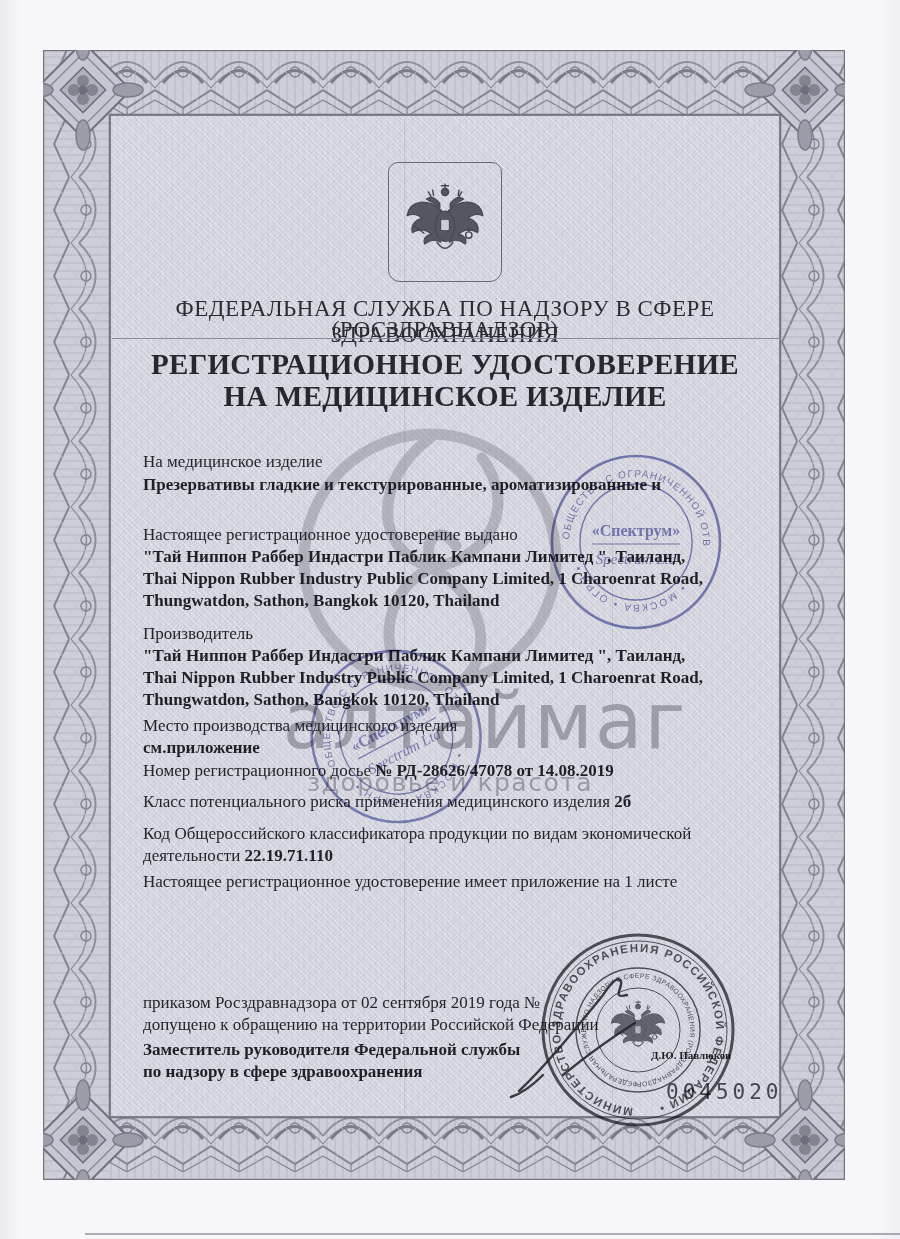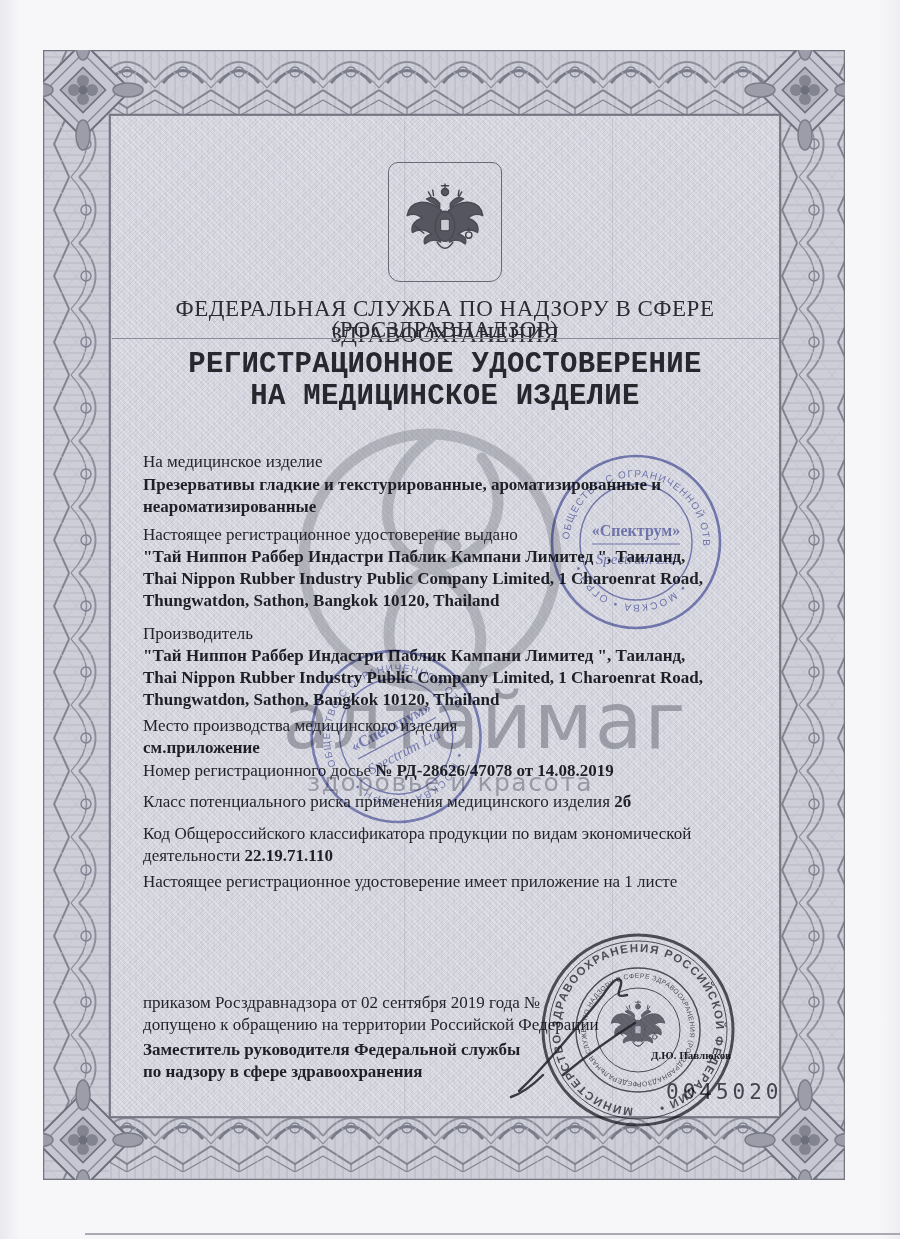--- a/index.html
+++ b/index.html
@@ -23,21 +23,21 @@
             font-family:"DejaVu Sans",sans-serif;font-weight:normal;font-size:78px;line-height:78px;
             letter-spacing:2px;color:rgba(108,110,122,.55);white-space:nowrap;}
   .wm-tagline{position:absolute;left:300px;top:768px;width:300px;text-align:center;
             font-family:"DejaVu Sans",sans-serif;font-size:25px;letter-spacing:1.5px;
             color:rgba(112,114,126,.6);white-space:nowrap;}
 
   
   .hdr{position:absolute;left:110px;width:670px;text-align:center;color:#2b2b32;}
   .agency{font-size:23px;letter-spacing:.5px;}
   .divider{position:absolute;left:112px;top:338px;width:668px;height:1px;background:#8b8c99;}
-  .doc-title{font-family:Liberation Mono, monospace;font-weight:bold;font-size:29px;
+  .doc-title{font-family:Liberation Serif, serif;font-weight:bold;font-size:29px;
              letter-spacing:.3px;color:#27272e;}
   .date-line{font-weight:bold;font-size:19px;color:#26262d;letter-spacing:.3px;}
 
   .eagle-box{position:absolute;left:388px;top:162px;width:112px;height:118px;
              border:1.5px solid #686974;border-radius:10px 10px 12px 12px;}
   .eagle-box svg{position:absolute;left:12px;top:11px;}
 
   
   .line{position:absolute;left:143px;width:630px;font-size:17px;color:#24242b;white-space:nowrap;}
   .line b{color:#1f1f26;}
@@ -166,21 +166,20 @@
   </div>
 
   <div class="hdr agency" style="top:296px">ФЕДЕРАЛЬНАЯ СЛУЖБА ПО НАДЗОРУ В СФЕРЕ ЗДРАВООХРАНЕНИЯ</div>
   <div class="hdr agency" style="top:317px">(РОСЗДРАВНАДЗОР)</div>
   <div class="divider"></div>
   <div class="hdr doc-title" style="top:348px">РЕГИСТРАЦИОННОЕ УДОСТОВЕРЕНИЕ</div>
   <div class="hdr doc-title" style="top:380px">НА МЕДИЦИНСКОЕ ИЗДЕЛИЕ</div>
 
   <div class="line" style="top:452px">На медицинское изделие</div>
   <div class="line" style="top:475px"><b>Презервативы гладкие и текстурированные, ароматизированные и</b></div>
-  <div class="line" style="top:497px"><b>неароматизированные</b></div>
 
   <div class="line" style="top:525px">Настоящее регистрационное удостоверение выдано</div>
   <div class="line" style="top:547px"><b>"Тай Ниппон Раббер Индастри Паблик Кампани Лимитед ", Таиланд,</b></div>
   <div class="line" style="top:569px"><b>Thai Nippon Rubber Industry Public Company Limited, 1 Charoenrat Road,</b></div>
   <div class="line" style="top:591px"><b>Thungwatdon, Sathon, Bangkok 10120, Thailand</b></div>
 
   <div class="line" style="top:624px">Производитель</div>
   <div class="line" style="top:646px"><b>"Тай Ниппон Раббер Индастри Паблик Кампани Лимитед ", Таиланд,</b></div>
   <div class="line" style="top:668px"><b>Thai Nippon Rubber Industry Public Company Limited, 1 Charoenrat Road,</b></div>
   <div class="line" style="top:690px"><b>Thungwatdon, Sathon, Bangkok 10120, Thailand</b></div>

